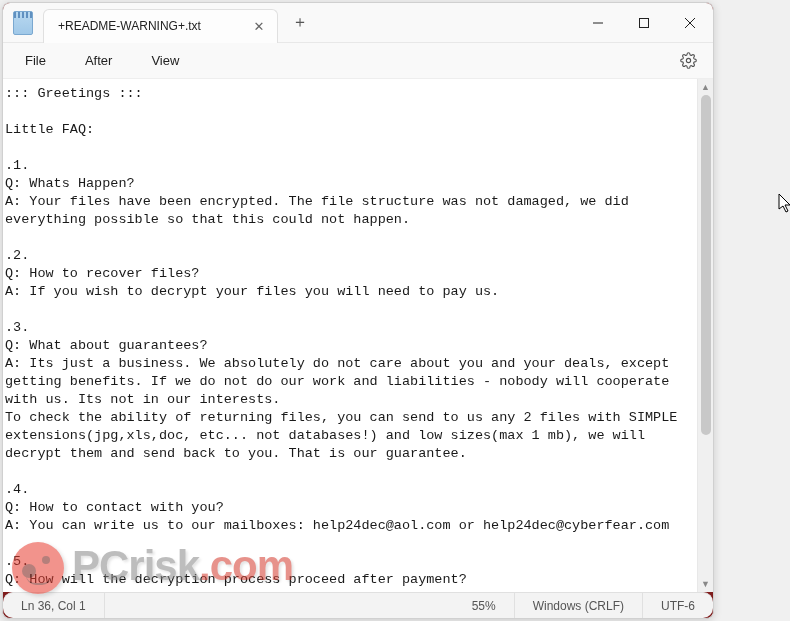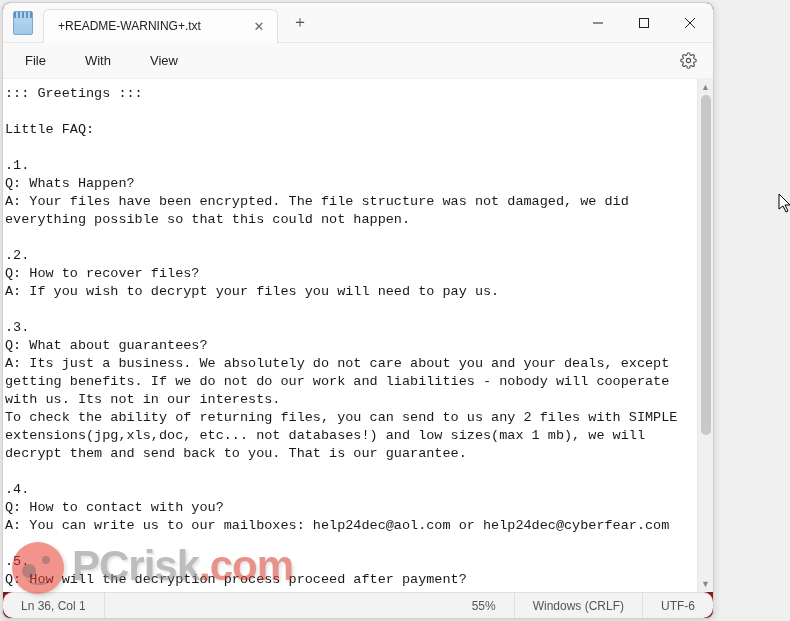--- a/index.html
+++ b/index.html
@@ -237,21 +237,21 @@
         <svg width="10" height="10" viewBox="0 0 10 10">
             <line x1="0" y1="0" x2="10" y2="10" stroke="currentColor" stroke-width="1"></line>
             <line x1="10" y1="0" x2="0" y2="10" stroke="currentColor" stroke-width="1"></line>
           </svg>
       </div>
     </div>
   </div>
 
   <div class="menubar">
     <div class="menu-item">File</div>
-    <div class="menu-item">With</div>
+    <div class="menu-item">After</div>
     <div class="menu-item">View</div>
     <div class="menubar-spacer"></div>
     <div class="gear">
       <svg width="17" height="17" viewBox="0 0 24 24" fill="none" stroke="currentColor" stroke-width="1.6">
         <circle cx="12" cy="12" r="3"></circle>
         <path d="M19.4 15a1.7 1.7 0 0 0 .34 1.87l.06.06a2 2 0 1 1-2.83 2.83l-.06-.06a1.7 1.7 0 0 0-1.87-.34 1.7 1.7 0 0 0-1 1.56V21a2 2 0 1 1-4 0v-.09a1.7 1.7 0 0 0-1-1.56 1.7 1.7 0 0 0-1.87.34l-.06.06a2 2 0 1 1-2.83-2.83l.06-.06a1.7 1.7 0 0 0 .34-1.87 1.7 1.7 0 0 0-1.56-1H3a2 2 0 1 1 0-4h.09a1.7 1.7 0 0 0 1.56-1 1.7 1.7 0 0 0-.34-1.87l-.06-.06a2 2 0 1 1 2.83-2.83l.06.06a1.7 1.7 0 0 0 1.87.34H9a1.7 1.7 0 0 0 1-1.56V3a2 2 0 1 1 4 0v.09a1.7 1.7 0 0 0 1 1.56 1.7 1.7 0 0 0 1.87-.34l.06-.06a2 2 0 1 1 2.83 2.83l-.06.06a1.7 1.7 0 0 0-.34 1.87V9a1.7 1.7 0 0 0 1.56 1H21a2 2 0 1 1 0 4h-.09a1.7 1.7 0 0 0-1.56 1z"></path>
       </svg>
     </div>
   </div>
 

